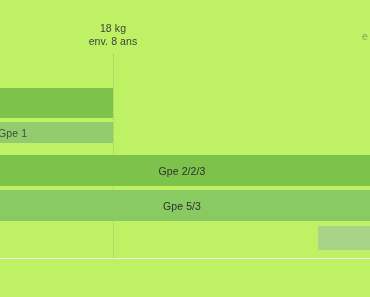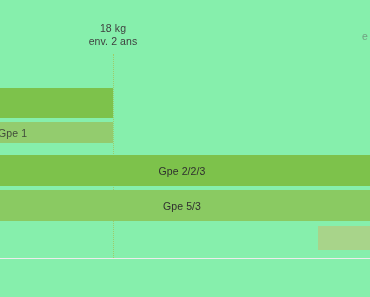--- a/index.html
+++ b/index.html
@@ -10,21 +10,21 @@
   body {
     font-family: "Liberation Sans", sans-serif;
     -webkit-font-smoothing: antialiased;
   }
 
   #chart-root {
     position: relative;
     width: 370px;
     height: 297px;
     overflow: hidden;
-    background: #86efac;
+    background: #bef264;
   }
 
   
   .ref-label {
     position: absolute;
     text-align: center;
     color: #3f3f3f;
     font-size: 10.5px;
     line-height: 12.5px;
     white-space: nowrap;
@@ -84,21 +84,21 @@
     border-top: 1px solid #ececec;
   }
 </style>
 </head>
 <body>
 
 <div id="chart-root">
 
   <div class="ref-label" style="left:53px; top:22px; width:120px;">
     <span class="ln">18 kg</span>
-    <span class="ln">env. 2 ans</span>
+    <span class="ln">env. 8 ans</span>
   </div>
 
   <div class="ref-line" style="left:113px; top:54px; height:204px;"></div>
 
   <div class="edge-label" style="left:362px; top:30px;">e</div>
 
   <div class="bar" style="left:-6px; top:88px; width:119px; height:30px; background:#7DC24B;">
     <span class="bar-label"></span>
   </div>
 

